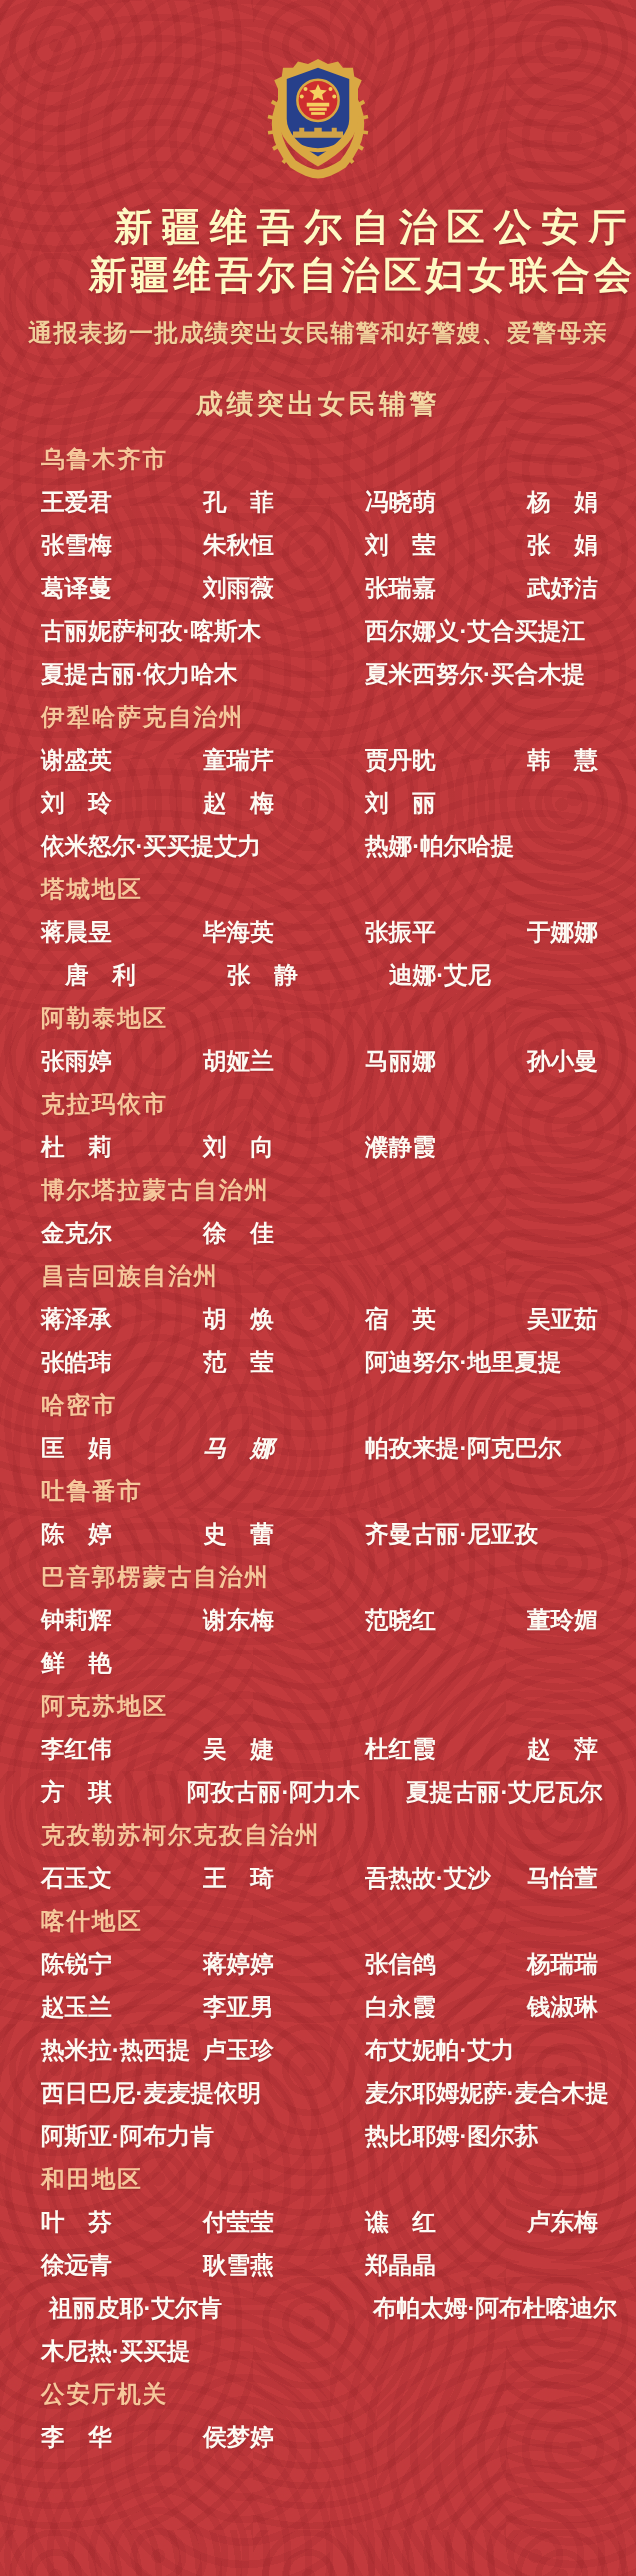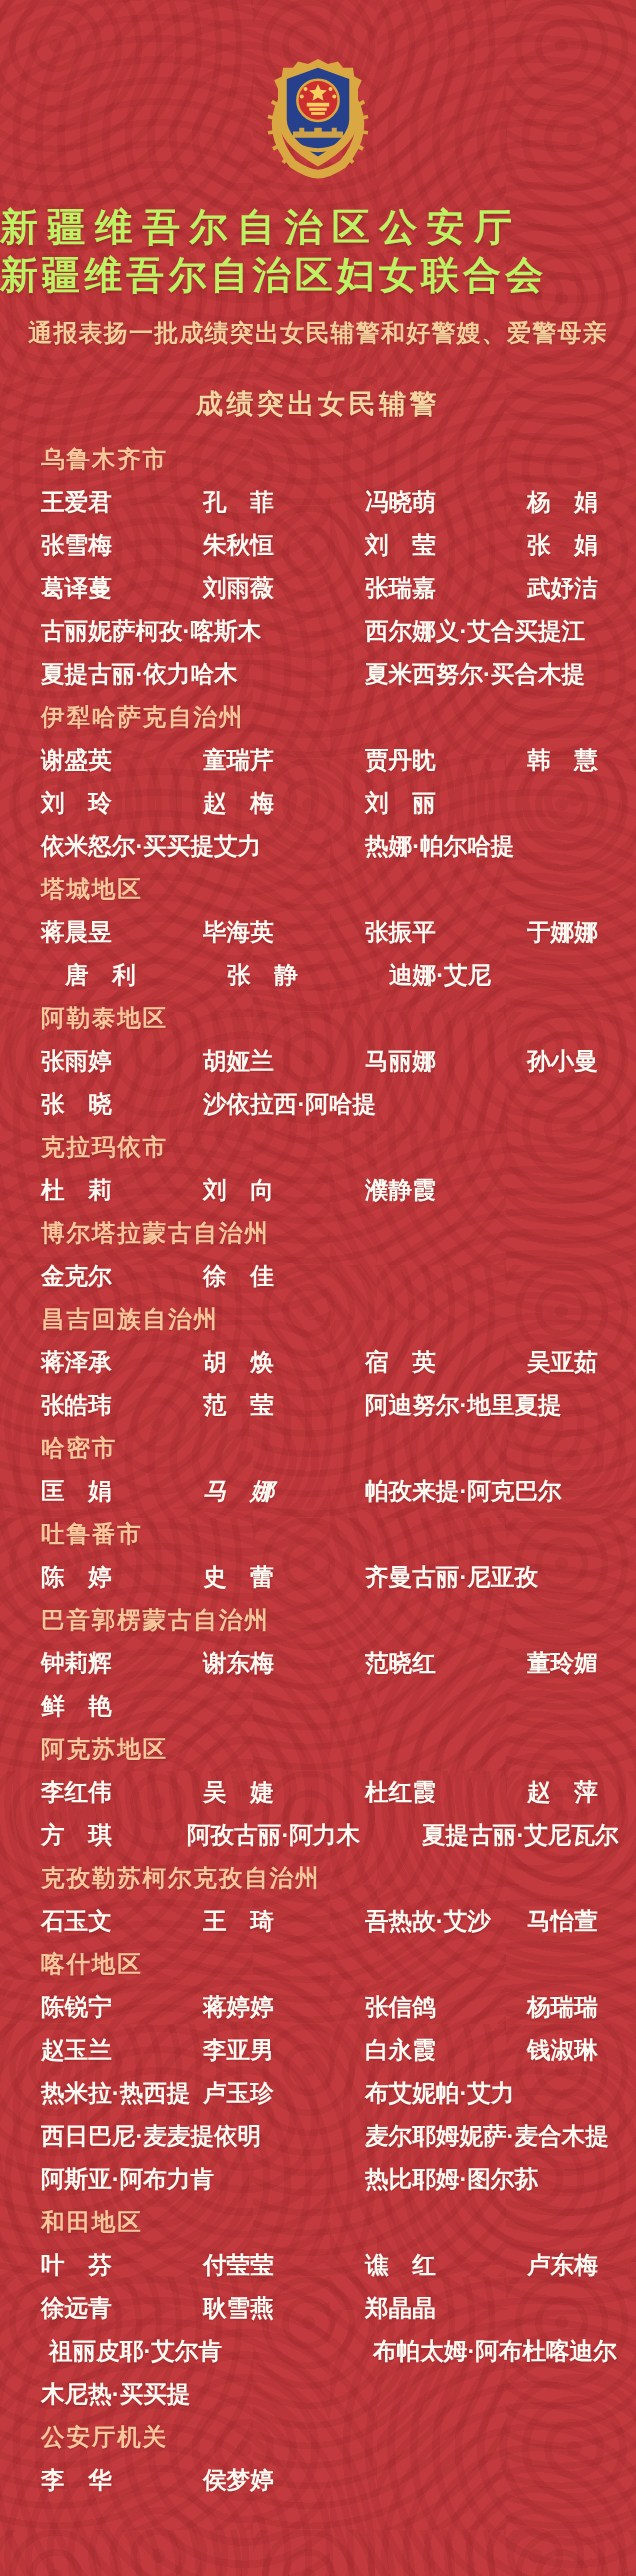--- a/index.html
+++ b/index.html
@@ -9,21 +9,21 @@
     font-weight:bold;
     background-color:#c23a3d;
     background-image:
       repeating-radial-gradient(circle at 22% 18%, rgba(140,30,34,0.18) 0 6.5px, rgba(140,30,34,0) 6.5px 20px),
       repeating-radial-gradient(circle at 74% 42%, rgba(140,30,34,0.15) 0 7.7px, rgba(140,30,34,0) 7.7px 22.4px),
       repeating-radial-gradient(circle at 42% 78%, rgba(140,30,34,0.15) 0 7px, rgba(140,30,34,0) 7px 21px);
     background-size:253px 253px, 330px 330px, 377px 377px;
   }
   .badge-wrap{width:135px;margin:54px auto 0;display:flex;justify-content:center;}
   .org-title{
-    text-align:left;color:#bef264;line-height:1.08;
+    text-align:right;color:#fef9c3;line-height:1.08;
     text-shadow:0 1.8px 2.4px rgba(100,20,22,0.35);
     white-space:nowrap;
   }
   .org-line1{margin-top:28px;font-size:38px;letter-spacing:9.4px;}
   .org-line2{margin-top:7px;font-size:38px;letter-spacing:4.1px;}
   .subtitle{
     margin-top:21px;text-align:center;color:#f0cf9b;font-size:24px;
     letter-spacing:1.2px;text-shadow:0 1.2px 1.8px rgba(100,20,22,0.35);white-space:nowrap;
   }
   .section-title{
@@ -134,24 +134,20 @@
       <span class="name-cell" style="grid-column: span 2;">张　静</span>
       <span class="name-cell" style="grid-column: span 4;">迪娜·艾尼</span>
     </div>
     <div class="region-header">阿勒泰地区</div>
     <div class="name-row" style="grid-template-columns: repeat(8, 81px);">
       <span class="name-cell" style="grid-column: span 2;">张雨婷</span>
       <span class="name-cell" style="grid-column: span 2;">胡娅兰</span>
       <span class="name-cell" style="grid-column: span 2;">马丽娜</span>
       <span class="name-cell" style="grid-column: span 2;">孙小曼</span>
     </div>
-    <div class="name-row" style="grid-template-columns: repeat(8, 81px);">
-      <span class="name-cell" style="grid-column: span 2;">张　晓</span>
-      <span class="name-cell" style="grid-column: span 4;">沙依拉西·阿哈提</span>
-    </div>
     <div class="region-header">克拉玛依市</div>
     <div class="name-row" style="grid-template-columns: repeat(8, 81px);">
       <span class="name-cell" style="grid-column: span 2;">杜　莉</span>
       <span class="name-cell" style="grid-column: span 2;">刘　向</span>
       <span class="name-cell" style="grid-column: span 2;">濮静霞</span>
     </div>
     <div class="region-header">博尔塔拉蒙古自治州</div>
     <div class="name-row" style="grid-template-columns: repeat(8, 81px);">
       <span class="name-cell" style="grid-column: span 2;">金克尔</span>
       <span class="name-cell" style="grid-column: span 2;">徐　佳</span>
@@ -193,21 +189,21 @@
     <div class="region-header">阿克苏地区</div>
     <div class="name-row" style="grid-template-columns: repeat(8, 81px);">
       <span class="name-cell" style="grid-column: span 2;">李红伟</span>
       <span class="name-cell" style="grid-column: span 2;">吴　婕</span>
       <span class="name-cell" style="grid-column: span 2;">杜红霞</span>
       <span class="name-cell" style="grid-column: span 2;">赵　萍</span>
     </div>
     <div class="name-row" style="grid-template-columns: repeat(8, 73px);">
       <span class="name-cell" style="grid-column: span 2;">方　琪</span>
       <span class="name-cell" style="grid-column: span 3;">阿孜古丽·阿力木</span>
-      <span class="name-cell" style="grid-column: span 3; margin-left: 16px;">夏提古丽·艾尼瓦尔</span>
+      <span class="name-cell" style="grid-column: span 3;">夏提古丽·艾尼瓦尔</span>
     </div>
     <div class="region-header">克孜勒苏柯尔克孜自治州</div>
     <div class="name-row" style="grid-template-columns: repeat(8, 81px);">
       <span class="name-cell" style="grid-column: span 2;">石玉文</span>
       <span class="name-cell" style="grid-column: span 2;">王　琦</span>
       <span class="name-cell" style="grid-column: span 2;">吾热故·艾沙</span>
       <span class="name-cell" style="grid-column: span 2;">马怡萱</span>
     </div>
     <div class="region-header">喀什地区</div>
     <div class="name-row" style="grid-template-columns: repeat(8, 81px);">

